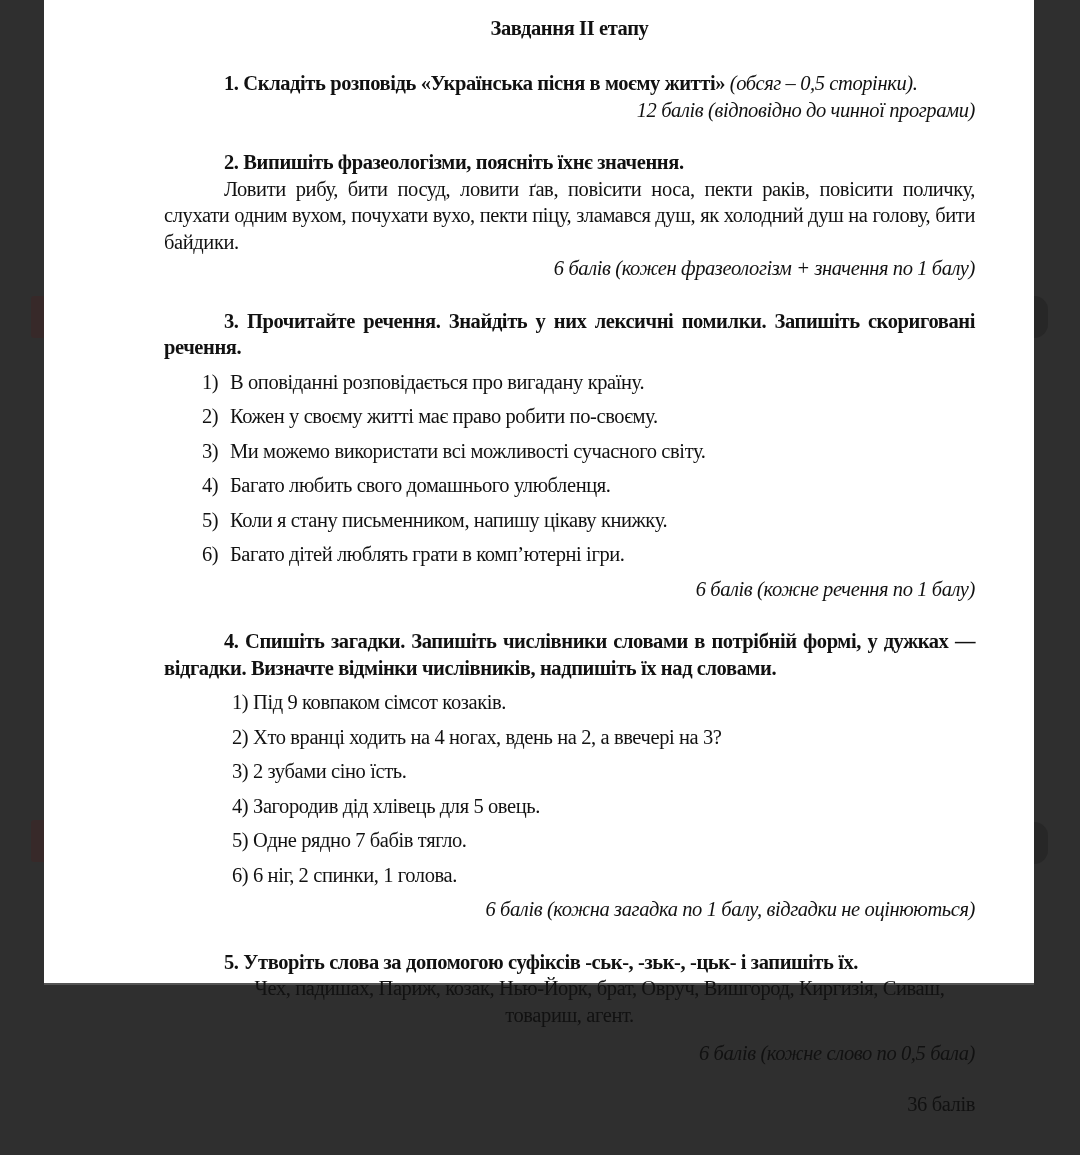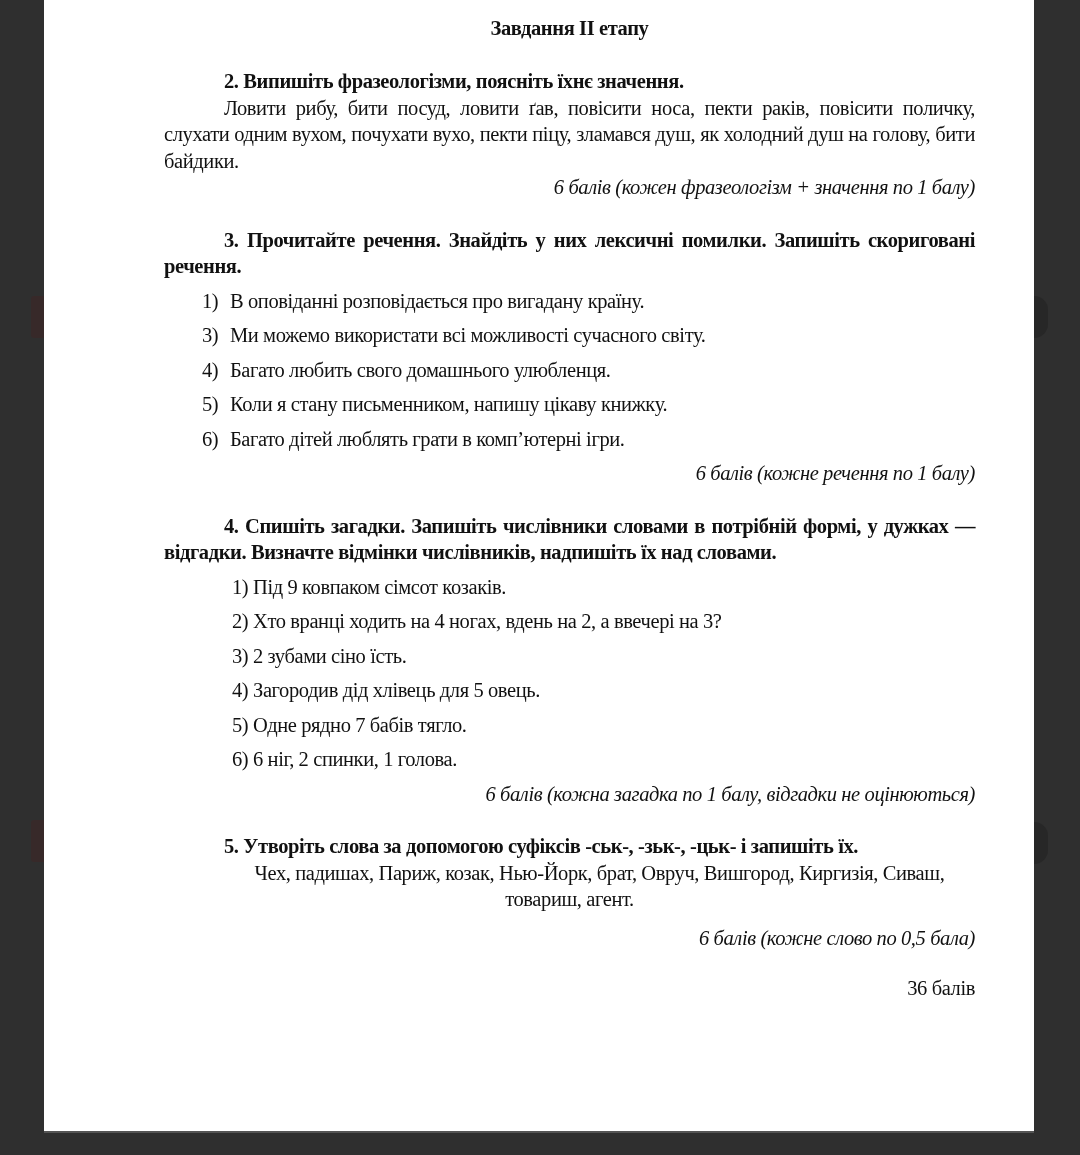--- a/index.html
+++ b/index.html
@@ -32,21 +32,21 @@
     right: 32px;
     width: 14px;
     background: #262626;
     border-radius: 0 21px 21px 0;
   }
   .page {
     position: absolute;
     left: 44px;
     top: 0;
     width: 990px;
-    height: 1133px;
+    height: 985px;
     background: #ffffff;
     border-bottom: 2px solid #555;
     box-sizing: border-box;
   }
   .content {
     position: absolute;
     left: 120px;
     top: 15px;
     width: 811px;
     color: #111;
@@ -106,37 +106,46 @@
 <div class="side-ghost left" style="top:296px"></div>
 <div class="side-ghost left" style="top:820px"></div>
 <div class="side-ghost right" style="top:296px"></div>
 <div class="side-ghost right" style="top:822px"></div>
 
 <div class="page">
   <div class="content">
 
     <p class="title">Завдання ІІ етапу</p>
 
+    <div class="task" style="margin-top:28px">
+      <p class="task-head">
+        <b>1.</b>
+        <b>Складіть розповідь «Українська пісня в моєму житті»</b>
+        <i>(обсяг – 0,5 сторінки).</i>
+      </p>
+      <p class="score">12 балів (відповідно до чинної програми)</p>
+    </div>
 
     <div class="task">
       <p class="task-head">
         <b>2.</b>
         <b>Випишіть фразеологізми, поясніть їхнє значення.</b>
       </p>
       <p class="body-text">Ловити рибу, бити посуд, ловити ґав, повісити носа, пекти раків, повісити поличку, слухати одним вухом, почухати вухо, пекти піцу, зламався душ, як холодний душ на голову, бити байдики.</p>
       <p class="score">6 балів (кожен фразеологізм + значення по 1 балу)</p>
     </div>
 
     <div class="task">
       <p class="task-head">
         <b>3.</b>
         <b>Прочитайте речення. Знайдіть у них лексичні помилки. Запишіть скориговані речення.</b>
       </p>
       <ol class="list">
         <li><span class="num">1)</span><span>В оповіданні розповідається про вигадану країну.</span></li>
+        <li><span class="num">2)</span><span>Кожен у своєму житті має право робити по-своєму.</span></li>
         <li><span class="num">3)</span><span>Ми можемо використати всі можливості сучасного світу.</span></li>
         <li><span class="num">4)</span><span>Багато любить свого домашнього улюбленця.</span></li>
         <li><span class="num">5)</span><span>Коли я стану письменником, напишу цікаву книжку.</span></li>
         <li><span class="num">6)</span><span>Багато дітей люблять грати в комп’ютерні ігри.</span></li>
       </ol>
       <p class="score">6 балів (кожне речення по 1 балу)</p>
     </div>
 
     <div class="task">
       <p class="task-head">

